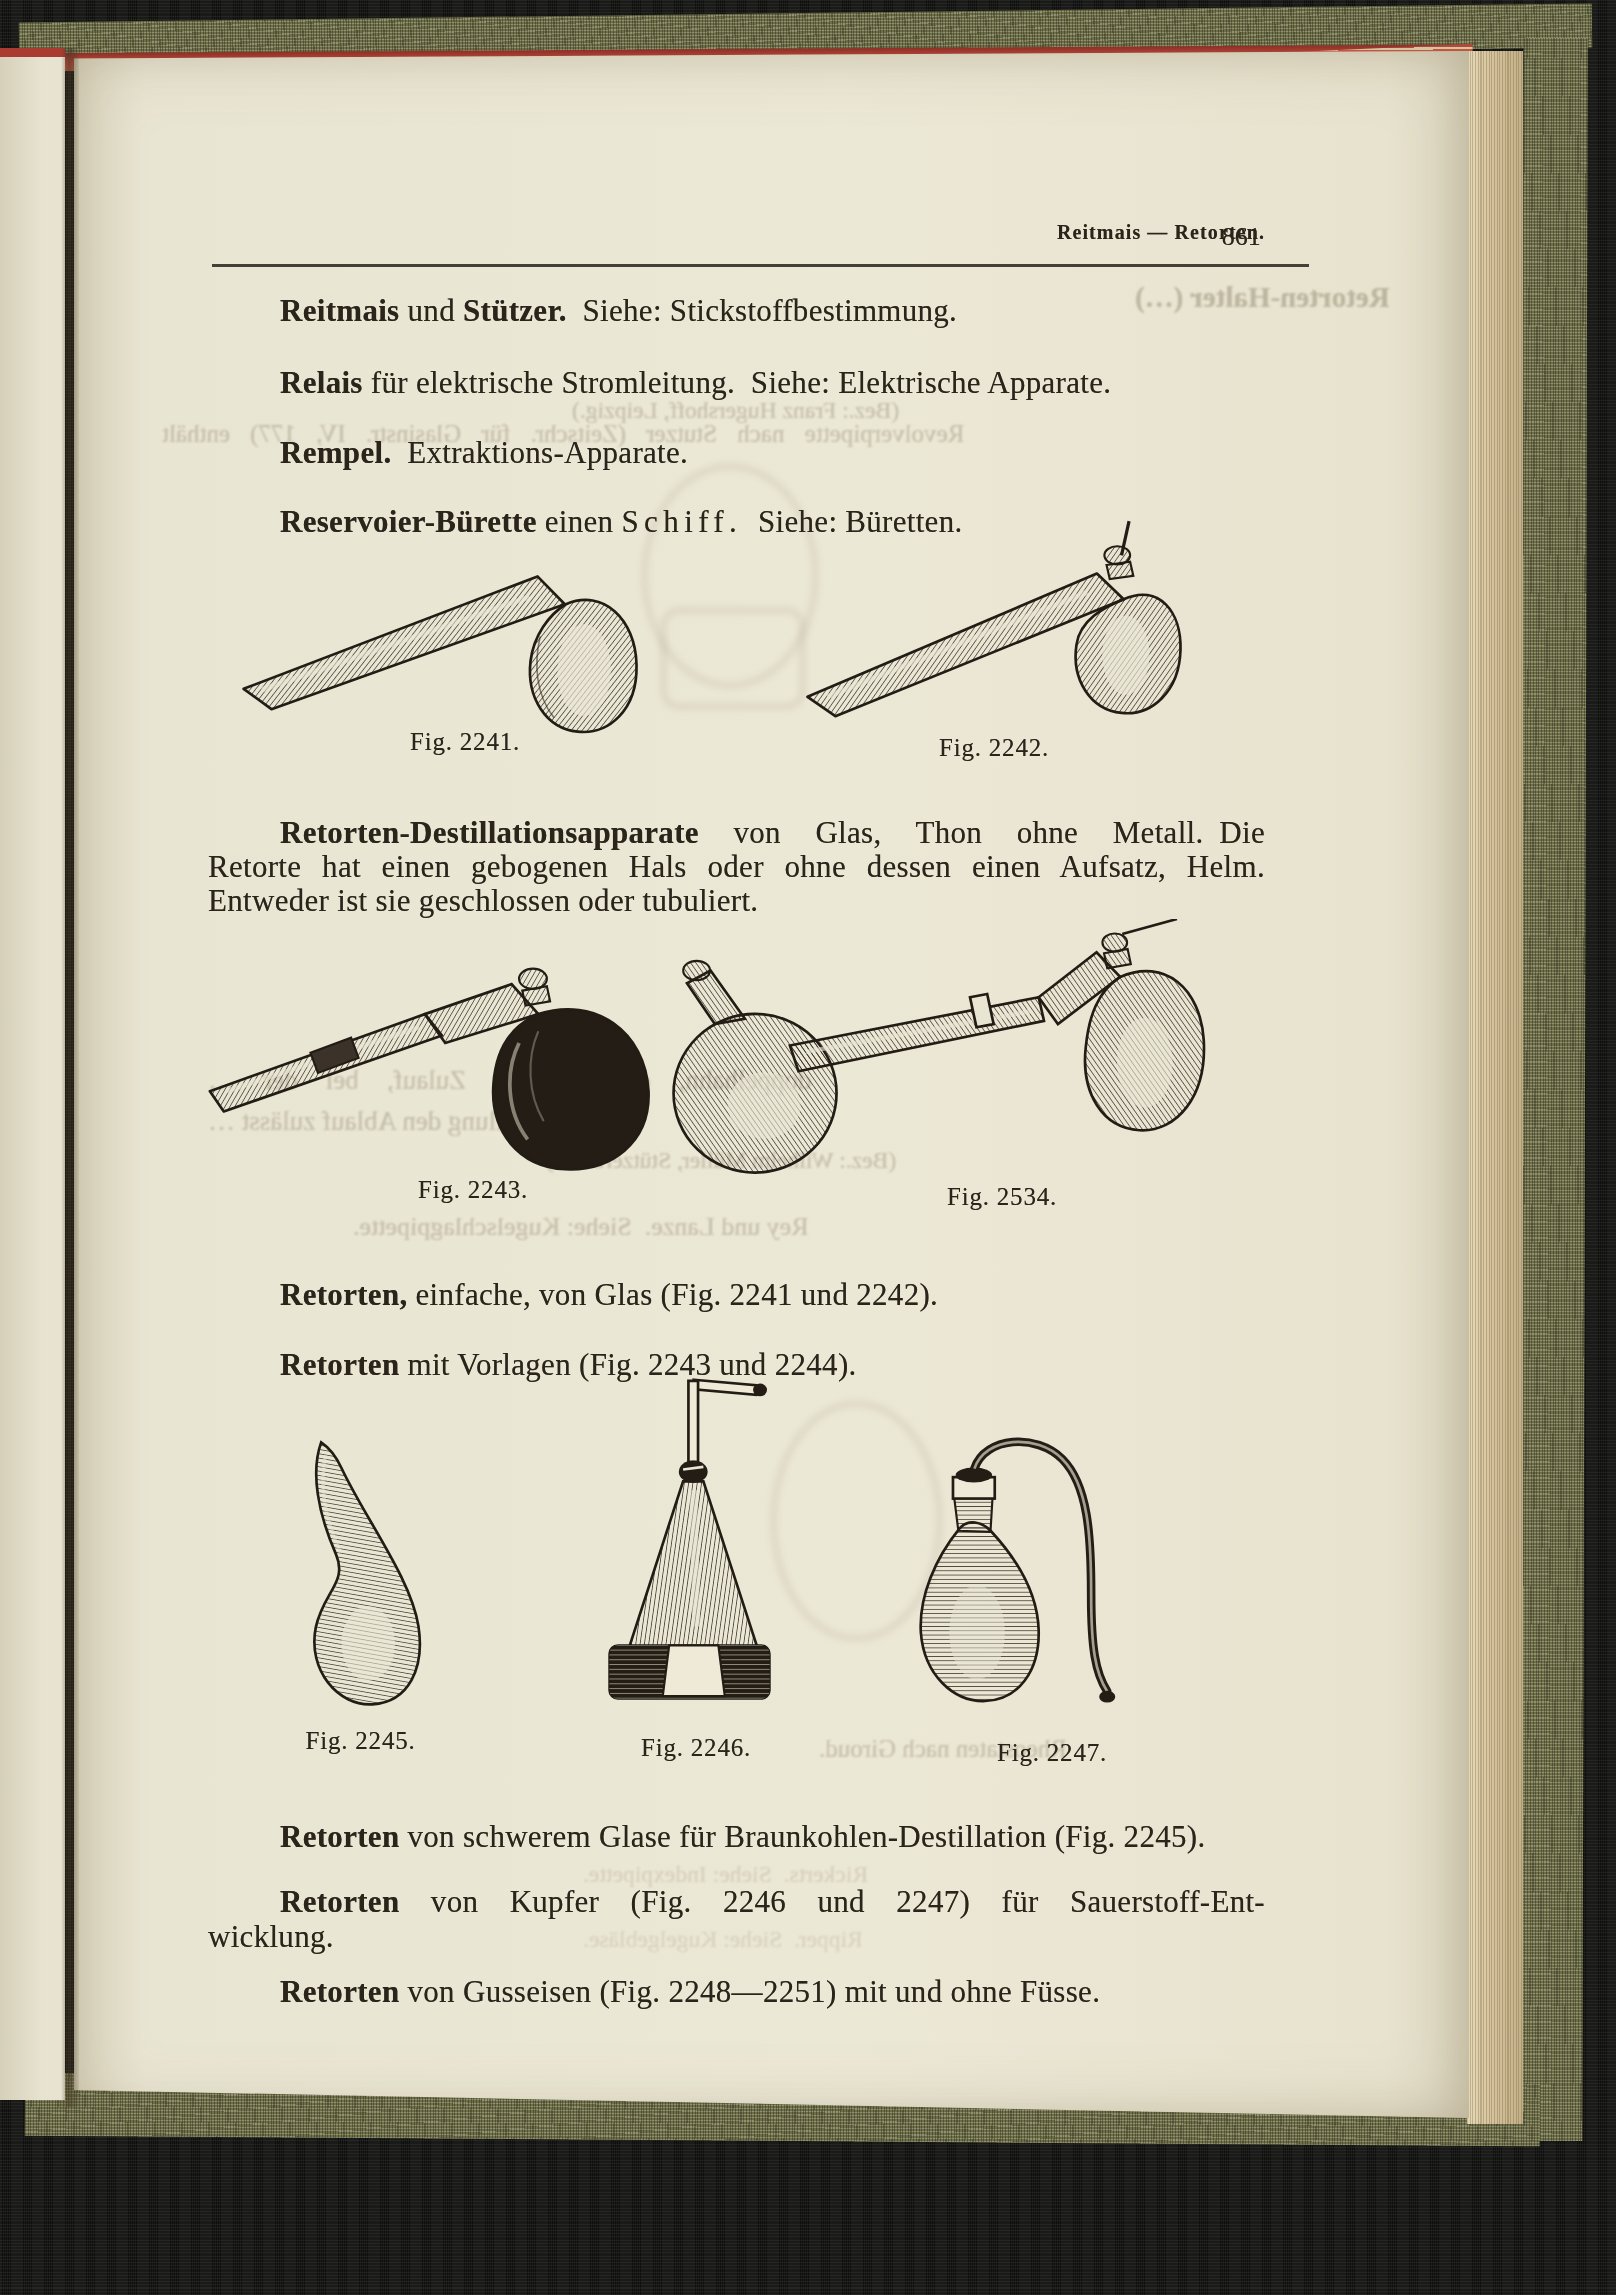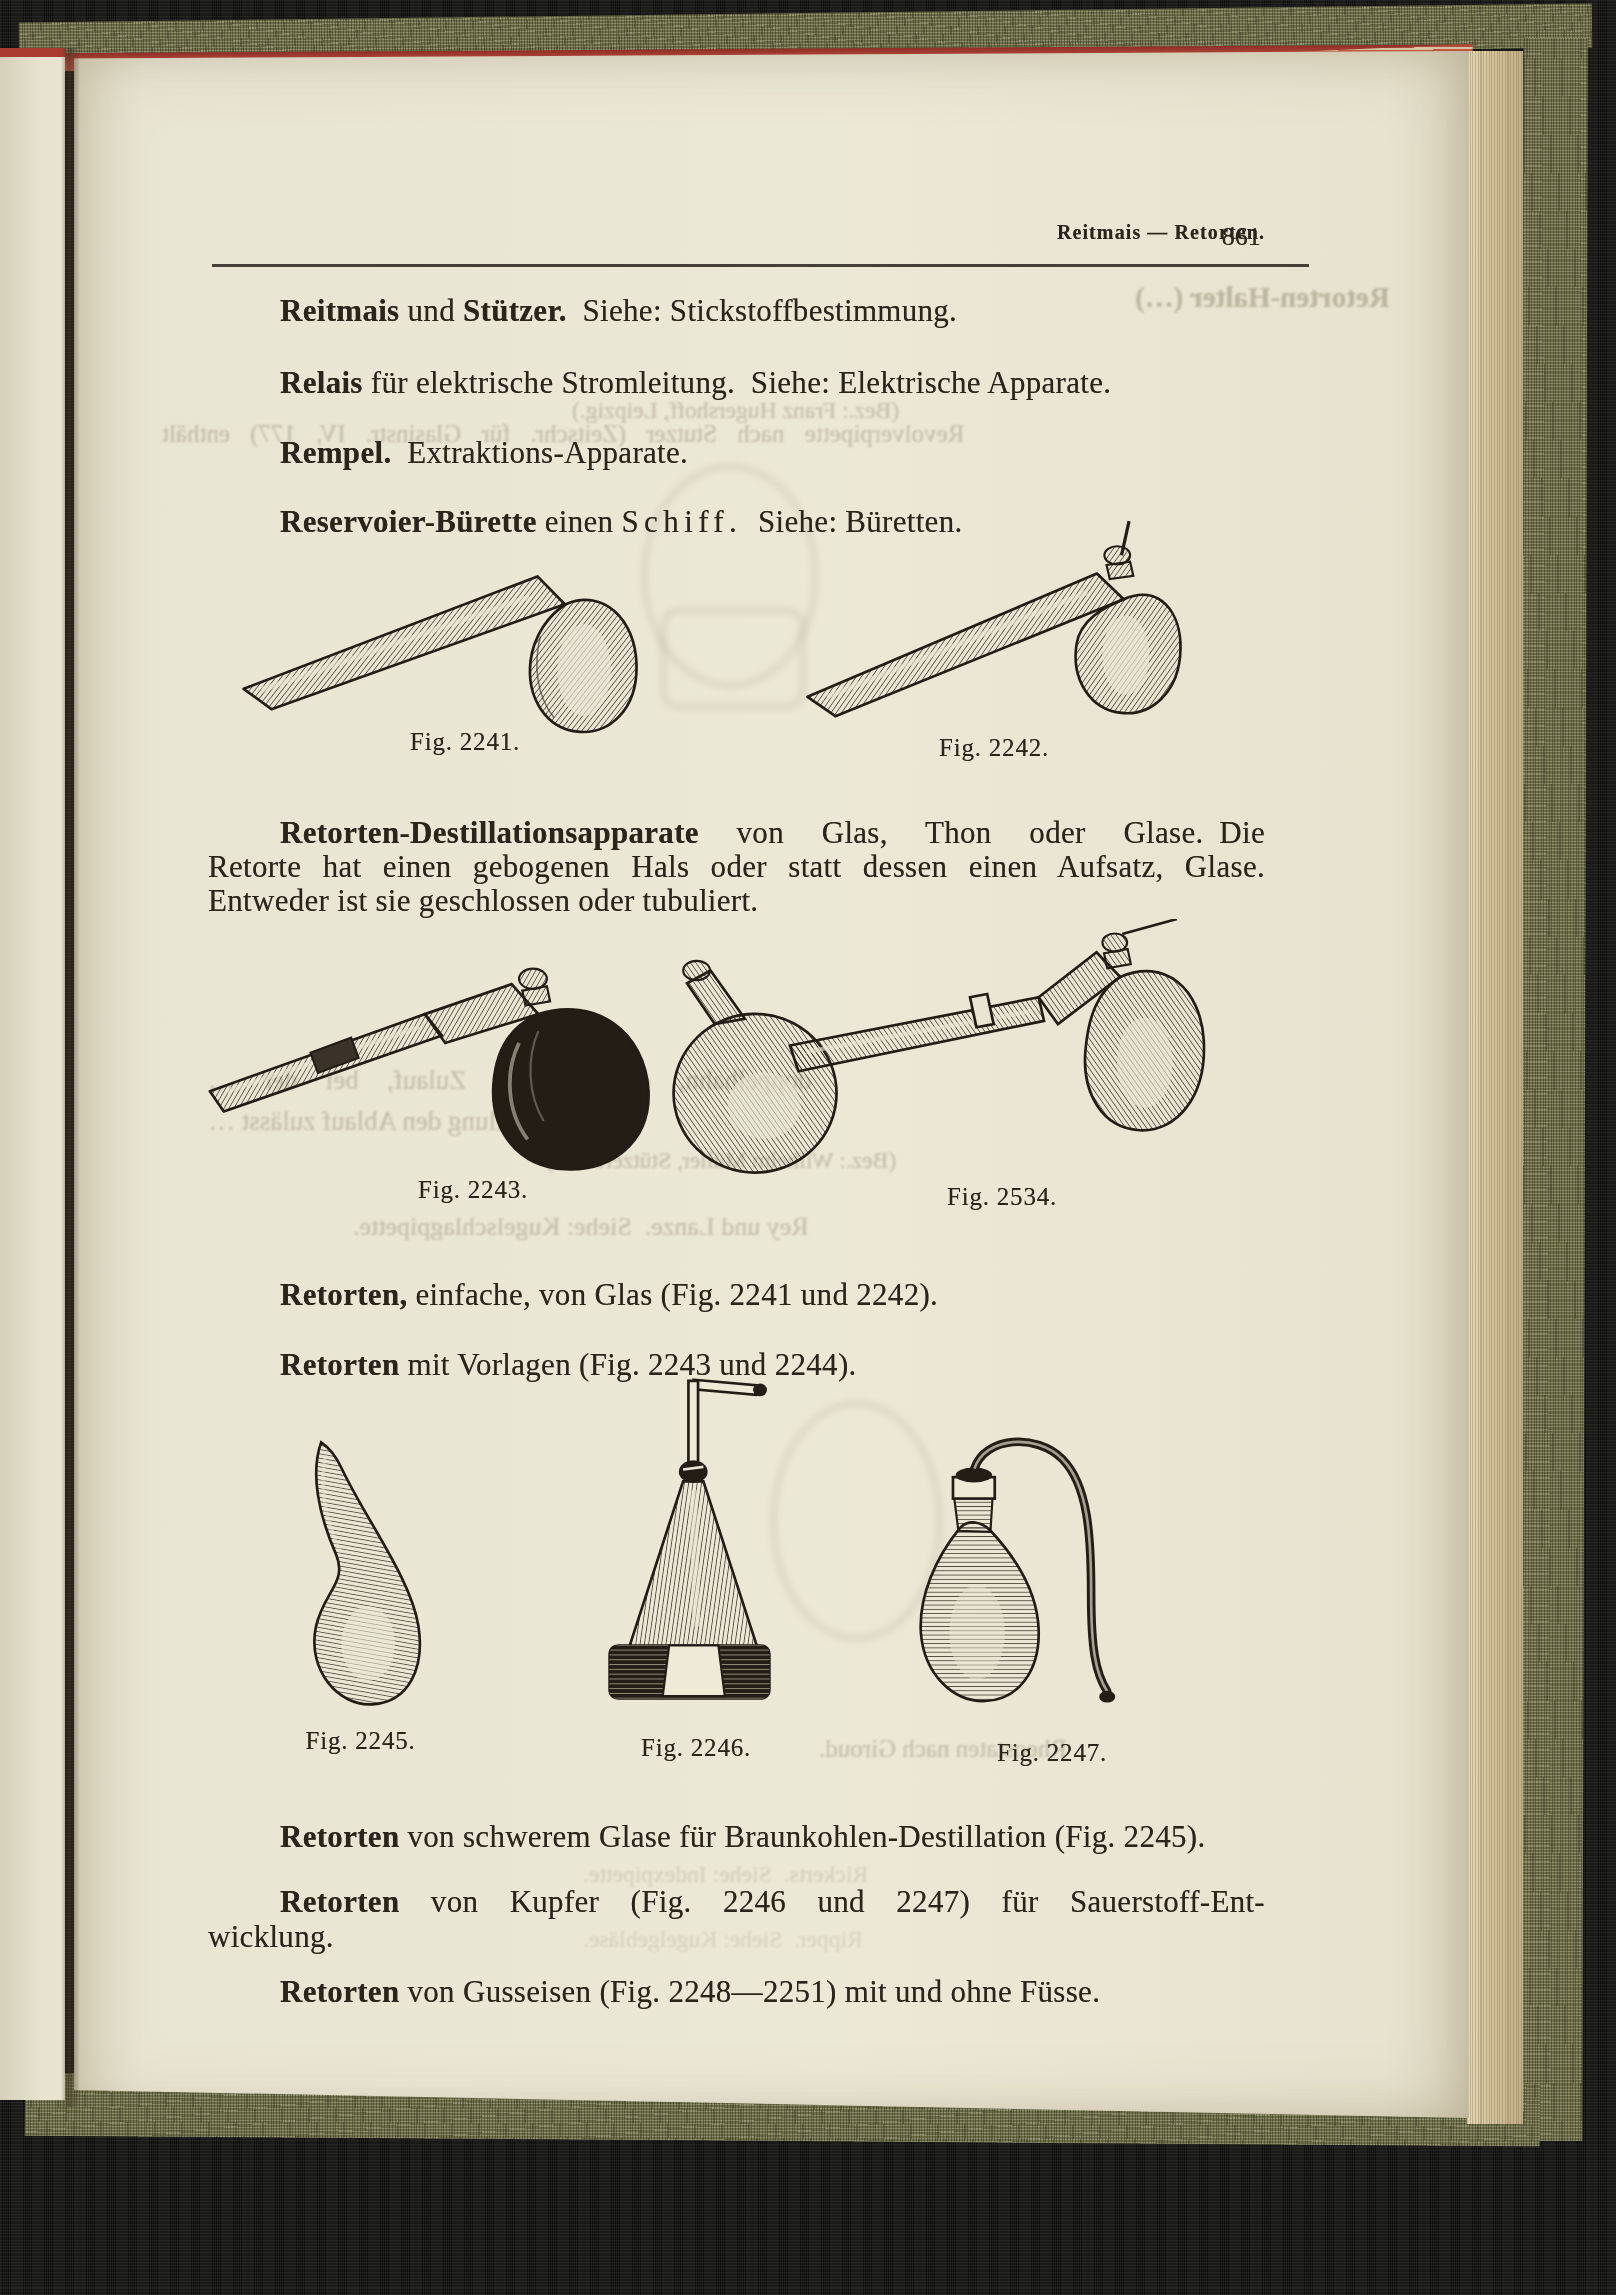--- a/index.html
+++ b/index.html
@@ -144,22 +144,22 @@
           <polygon points="8,330 548,100 598,148 60,366" fill="url(#pa42)" stroke="#221c14" stroke-width="5" stroke-linejoin="round"></polygon>
           <line x1="45" y1="330" x2="530" y2="135" stroke="#eae6d4" stroke-width="10" opacity=".6"></line>
           <path d="M598 148 C664 118 706 172 704 242 C702 320 650 366 594 360 C536 354 500 298 510 232 C517 186 560 164 598 148 Z" fill="url(#pa42)" stroke="#221c14" stroke-width="5"></path>
           <ellipse cx="602" cy="252" rx="44" ry="74" fill="#eae6d4" opacity=".68"></ellipse>
         </svg>
       </div>
       <div class="caption" style="left:300px;top:677px;width:182px;">Fig. 2241.</div>
       <div class="caption" style="left:829px;top:683px;width:182px;">Fig. 2242.</div>
 
       <div class="para" style="top:765px;line-height:34px;">
-        <span class="pline pl1 pjust"><b>Retorten-Destillationsapparate</b><span> von Glas, Thon oder Glase. Die</span></span>
-        <span class="pline pjust">Retorte hat einen gebogenen Hals oder statt dessen einen Aufsatz, Glase.</span>
+        <span class="pline pl1 pjust"><b>Retorten-Destillationsapparate</b><span> von Glas, Thon ohne Metall. Die</span></span>
+        <span class="pline pjust">Retorte hat einen gebogenen Hals oder ohne dessen einen Aufsatz, Helm.</span>
         <span class="pline">Entweder ist sie geschlossen oder tubuliert.</span>
       </div>
 
       <div class="fig" style="left:131px;top:900px;width:496px;height:222px;">
         <svg viewBox="0 0 925 415">
           <defs>
               <pattern id="pa43" patternUnits="userSpaceOnUse" width="8" height="8" patternTransform="rotate(30)">
                 <line x1="0" y1="0" x2="0" y2="8" stroke="#29221a" stroke-width="2.4"></line>
               </pattern>
             </defs>

